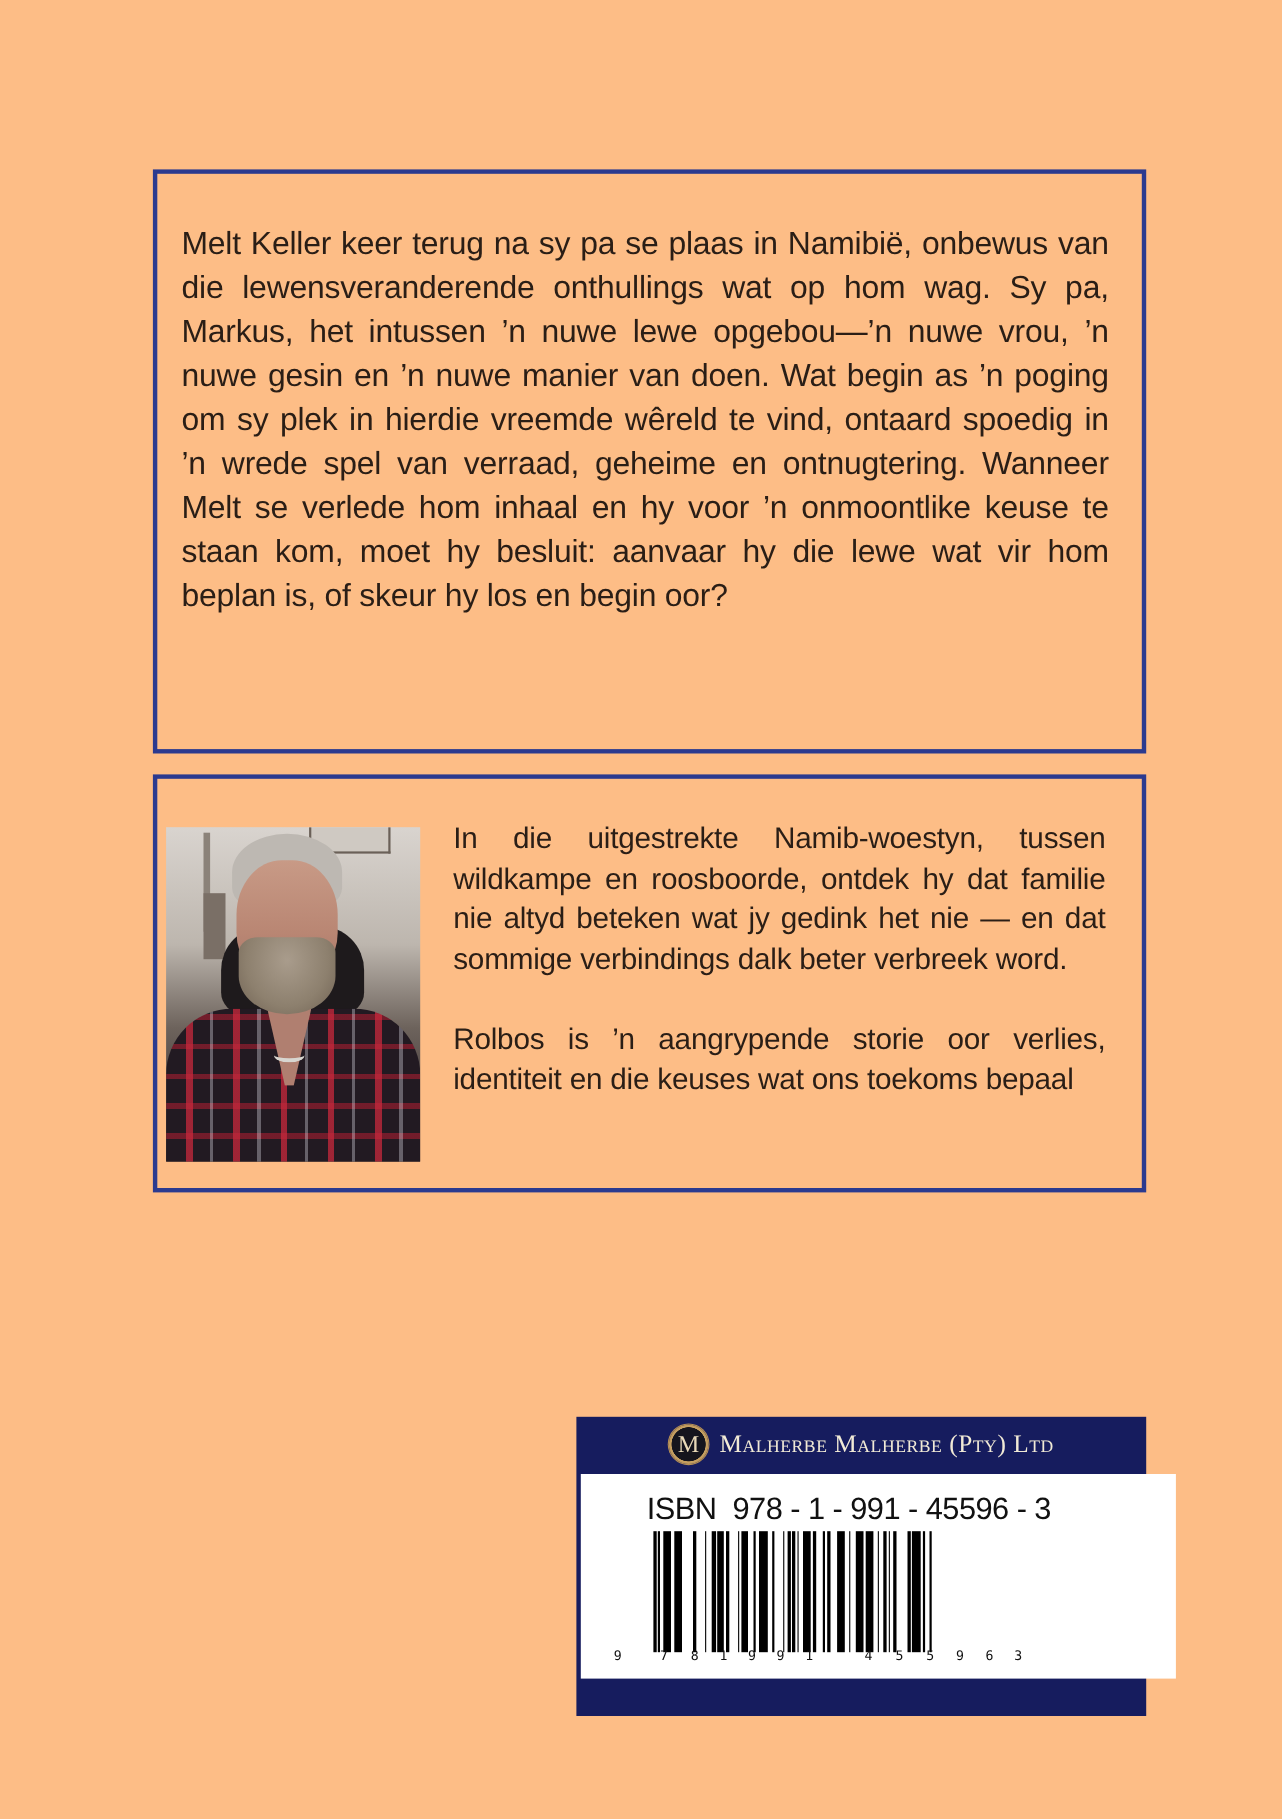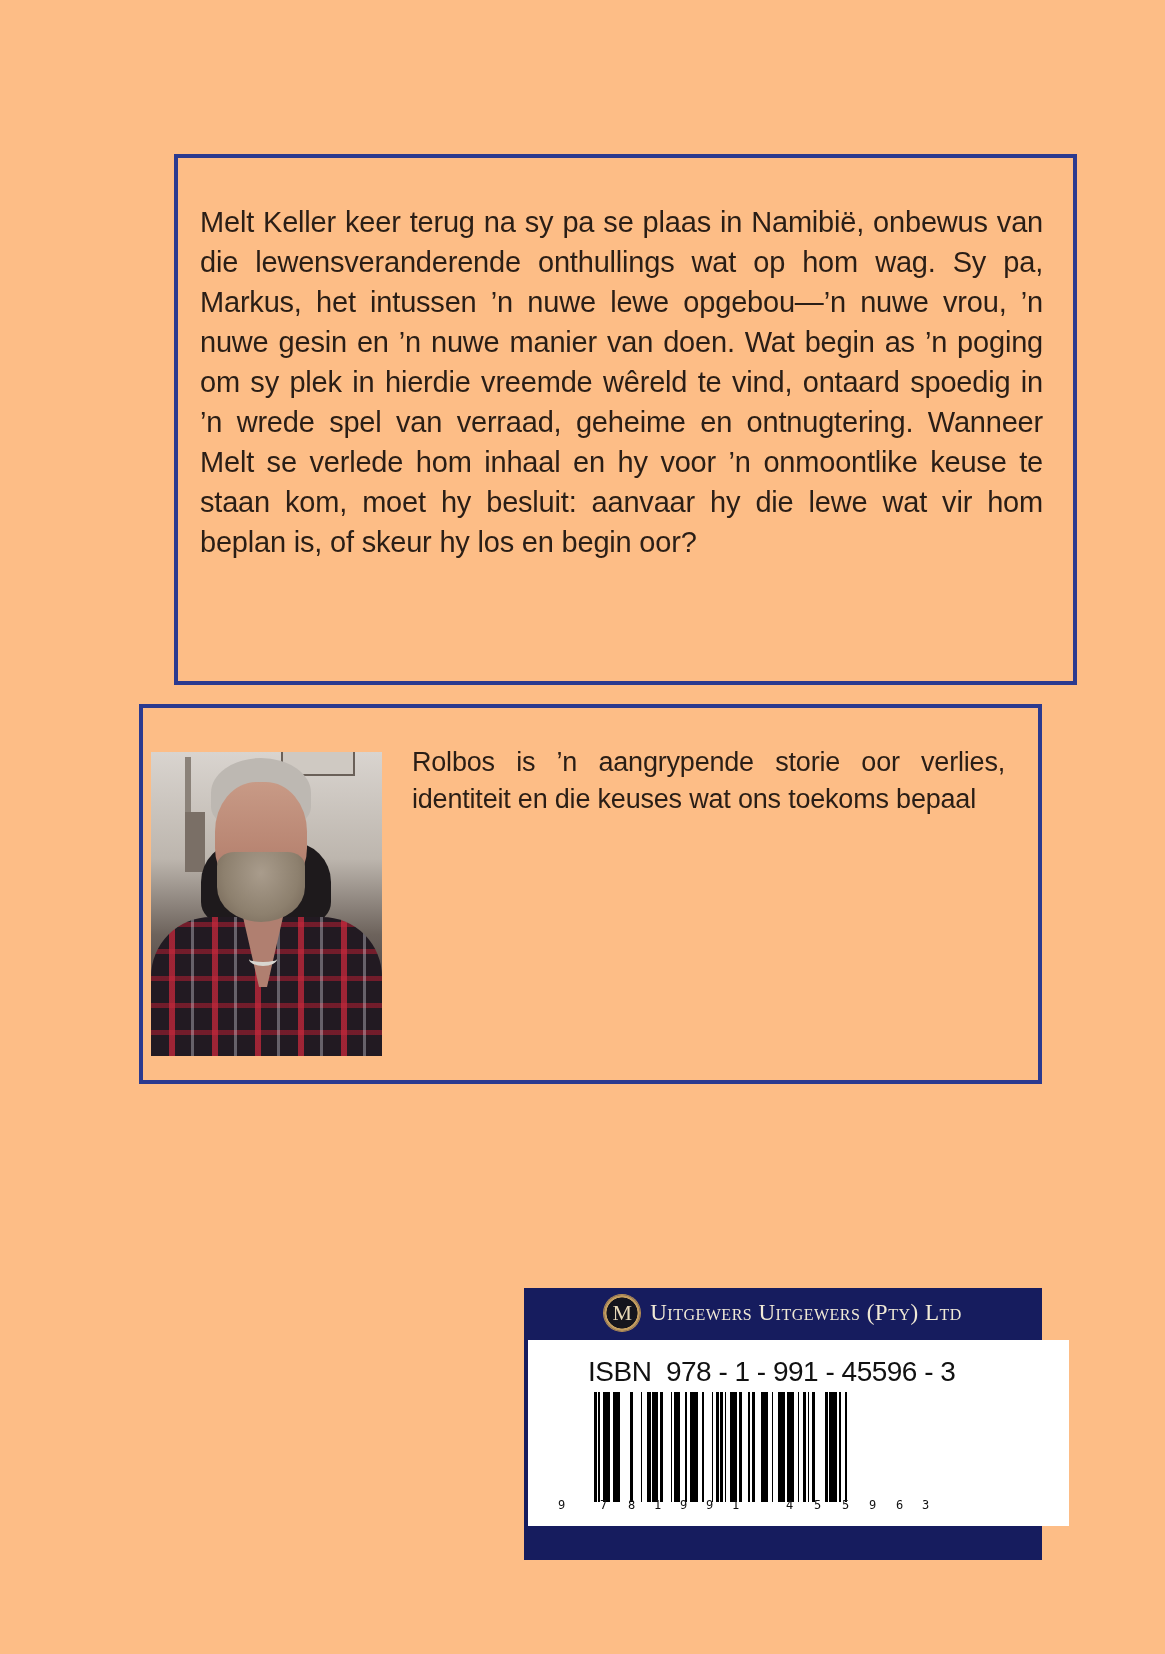--- a/index.html
+++ b/index.html
@@ -9,21 +9,21 @@
       position: relative;
       overflow: hidden;
       font-family: "Liberation Sans", sans-serif;
       color: #2a1e16;
     }
     .box {
       position: absolute;
       border: 4px solid #2b3a8f;
       box-sizing: border-box;
     }
-    #box-synopsis { left: 139px; top: 154px; width: 903px; height: 531px; margin-left: 35px; }
+    #box-synopsis { left: 139px; top: 154px; width: 903px; height: 531px; }
     #box-author { left: 139px; top: 704px; width: 903px; height: 380px; }
 
     .synopsis-text {
       position: absolute;
       left: 22px; top: 44px; width: 843px;
       font-size: 29px;
       line-height: 40px;
       text-align: justify;
       font-family: "Liberation Sans", sans-serif;
       letter-spacing: -0.2px;
@@ -160,28 +160,29 @@
     <div class="lamp-shade"></div>
     <div class="headrest"></div>
     <div class="shirt"></div>
     <div class="neck"></div>
     <div class="necklace"></div>
     <div class="hair"></div>
     <div class="face"></div>
     <div class="beard"></div>
   </div>
   <div class="author-text">
+    <p>In die uitgestrekte Namib-woestyn, tussen wildkampe en roosboorde, ontdek hy dat familie nie altyd beteken wat jy gedink het nie — en dat sommige verbindings dalk beter verbreek word.</p>
     <p>Rolbos is ’n aangrypende storie oor verlies, identiteit en die keuses wat ons toekoms bepaal</p>
   </div>
 </div>
 
 <div id="publisher-panel">
   <div class="pub-header">
     <div class="pub-logo">M</div>
-    <div class="pub-name">Uitgewers Uitgewers (Pty) Ltd</div>
+    <div class="pub-name">Malherbe Malherbe (Pty) Ltd</div>
   </div>
   <div class="barcode-area">
     <div class="isbn-label">ISBN  978 - 1 - 991 - 45596 - 3</div>
     <div class="barcode" id="barcode">
         <span style="width: 2.6px;"></span>
         <span class="w" style="width: 1.3px;"></span>
         <span style="width: 2.6px;"></span>
         <span class="w" style="width: 2.6px;"></span>
         <span style="width: 6.5px;"></span>
         <span class="w" style="width: 3.9px;"></span>

